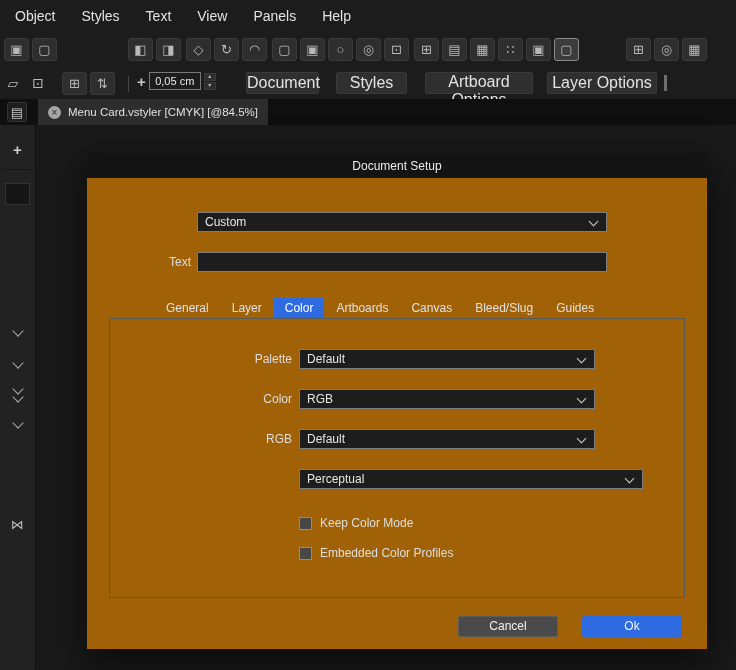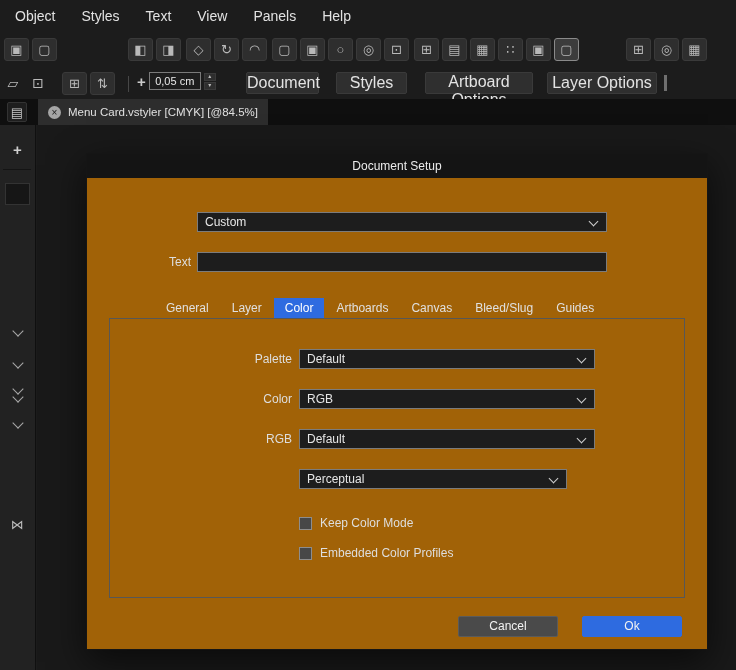--- a/index.html
+++ b/index.html
@@ -256,21 +256,21 @@
       <span>RGB</span>
       <span class="dd-chev"></span>
     </div>
 
     <div class="f-label" style="top:275px">RGB</div>
     <div class="dd" style="left:212px;top:275px;width:296px">
       <span>Default</span>
       <span class="dd-chev"></span>
     </div>
 
-    <div class="dd" style="left:212px;top:315px;width:268px">
+    <div class="dd" style="left:212px;top:315px;width:344px">
       <span>Perceptual</span>
       <span class="dd-chev"></span>
     </div>
 
     <div class="cb" style="top:363px"></div>
     <div class="cb-label" style="top:361px">Keep Color Mode</div>
 
     <div class="cb" style="top:393px"></div>
     <div class="cb-label" style="top:391px">Embedded Color Profiles</div>
 

